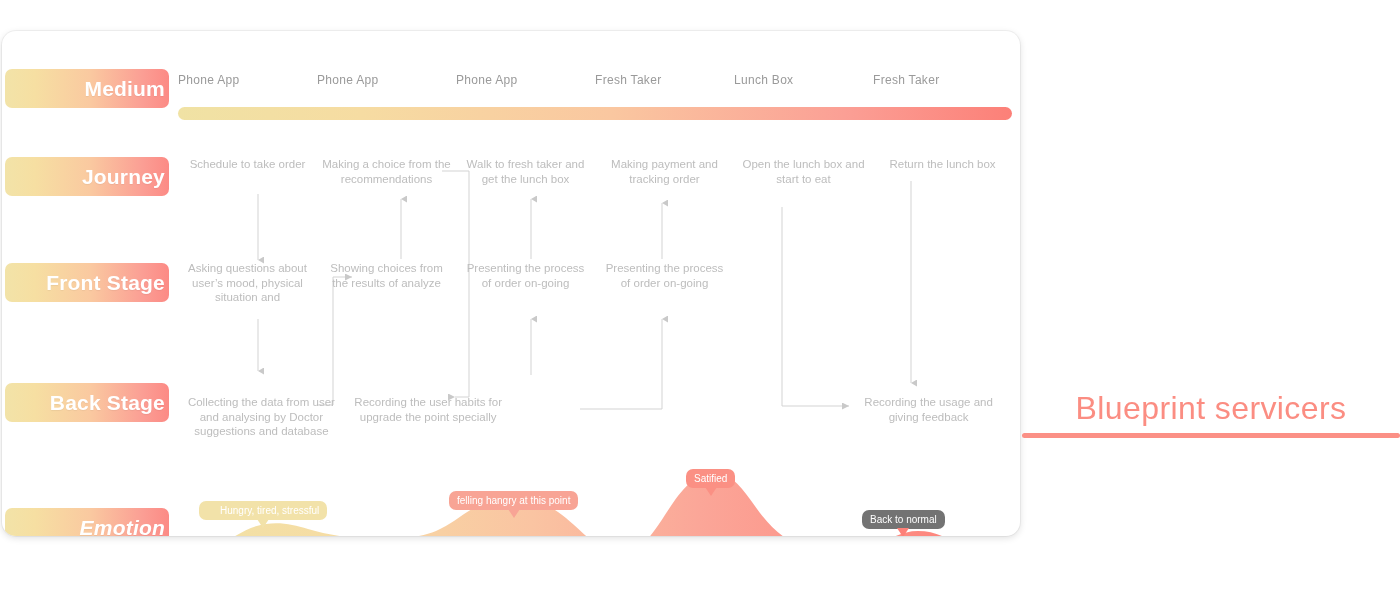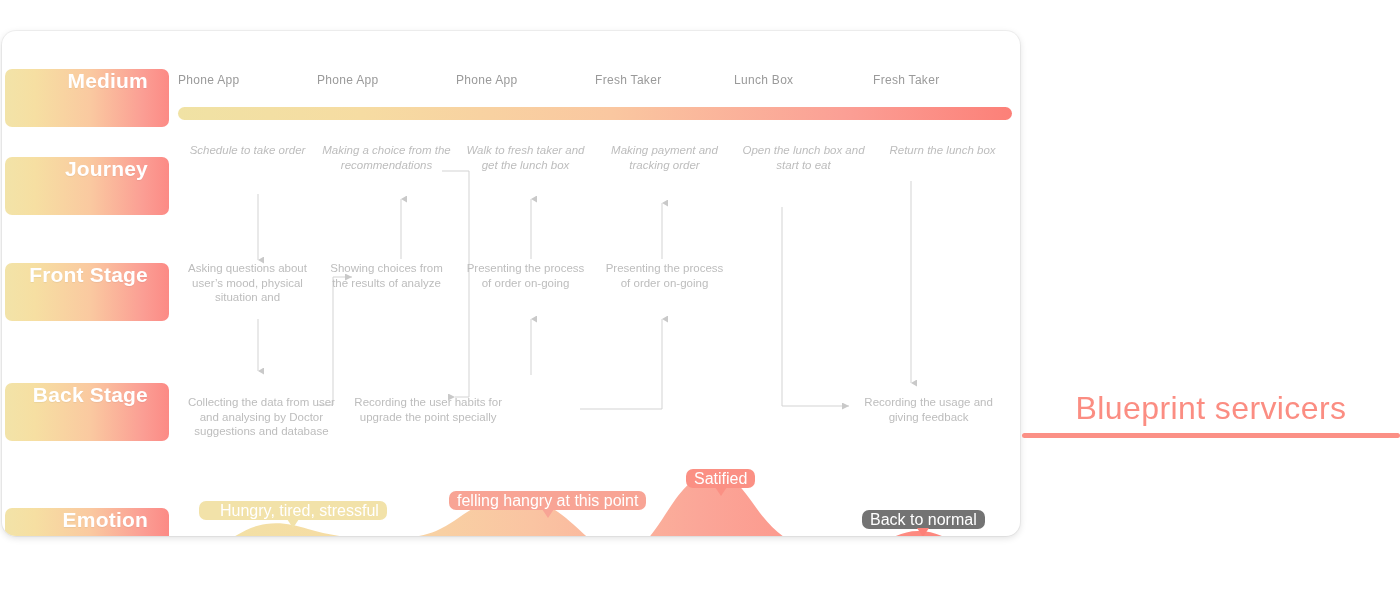--- a/index.html
+++ b/index.html
@@ -26,43 +26,43 @@
     border-radius: 14px;
     box-shadow: 0 2px 7px rgba(0,0,0,0.13), 0 0 0 1px rgba(0,0,0,0.045);
     overflow: hidden;
   }
 
   
   .row-pill {
     position: absolute;
     left: 3px;
     width: 164px;
-    height: 58px;
+    height: 39px;
     border-radius: 7px;
     background: linear-gradient(90deg, #f2e3a8 0%, #f6dfa2 18%, #fac9a0 52%, #fb9e94 84%, #fc8a85 100%);
     display: flex;
-    align-items: flex-start;
+    align-items: center;
     justify-content: flex-end;
     box-sizing: border-box;
-    padding-right: 21px;
+    padding-right: 4px;
     z-index: 6;
   }
   .row-pill span {
     color: #ffffff;
     font-size: 21px;
     font-weight: bold;
     letter-spacing: 0.2px;
     white-space: nowrap;
     text-shadow: 0 1px 1px rgba(0,0,0,0.05);
   }
   #pill-medium     { top: 38px; }
   #pill-journey    { top: 126px; }
   #pill-frontstage { top: 232px; }
   #pill-backstage  { top: 352px; }
-  #pill-emotion    { top: 477px; }
+  #pill-emotion    { top: 477px; font-style: italic; }
 
   
   #medium-headers {
     position: absolute;
     left: 176px;
     top: 42px;
     width: 834px;
     height: 34px;
     display: flex;
   }
@@ -84,21 +84,21 @@
     background: linear-gradient(90deg, #f0e2a4 0%, #f6dca2 22%, #fac7a0 52%, #fb9f95 80%, #fc8078 100%);
   }
 
   
   .grid-row {
     position: absolute;
     left: 176px;
     width: 834px;
     display: flex;
   }
-  #row-journey    { top: 112px; height: 60px; font-style: italic; }
+  #row-journey    { top: 126px; height: 60px; }
   #row-frontstage { top: 230px; height: 60px; }
   #row-backstage  { top: 364px; height: 62px; }
 
   .cell {
     flex: 1 1 0;
     text-align: center;
     color: #bdbdbd;
     font-size: 11.5px;
     line-height: 14.5px;
     padding: 0 5px;
@@ -122,21 +122,21 @@
     top: 440px;
     width: 842px;
     height: 96px;
   }
   #emotion-svg { display: block; }
 
   .bubble {
     position: absolute;
     border-radius: 7px;
     color: #ffffff;
-    font-size: 16px;
+    font-size: 10px;
     line-height: 19px;
     height: 19px;
     padding: 0 8px;
     white-space: nowrap;
     box-sizing: content-box;
     z-index: 4;
   }
   .bubble::after {
     content: "";
     position: absolute;

